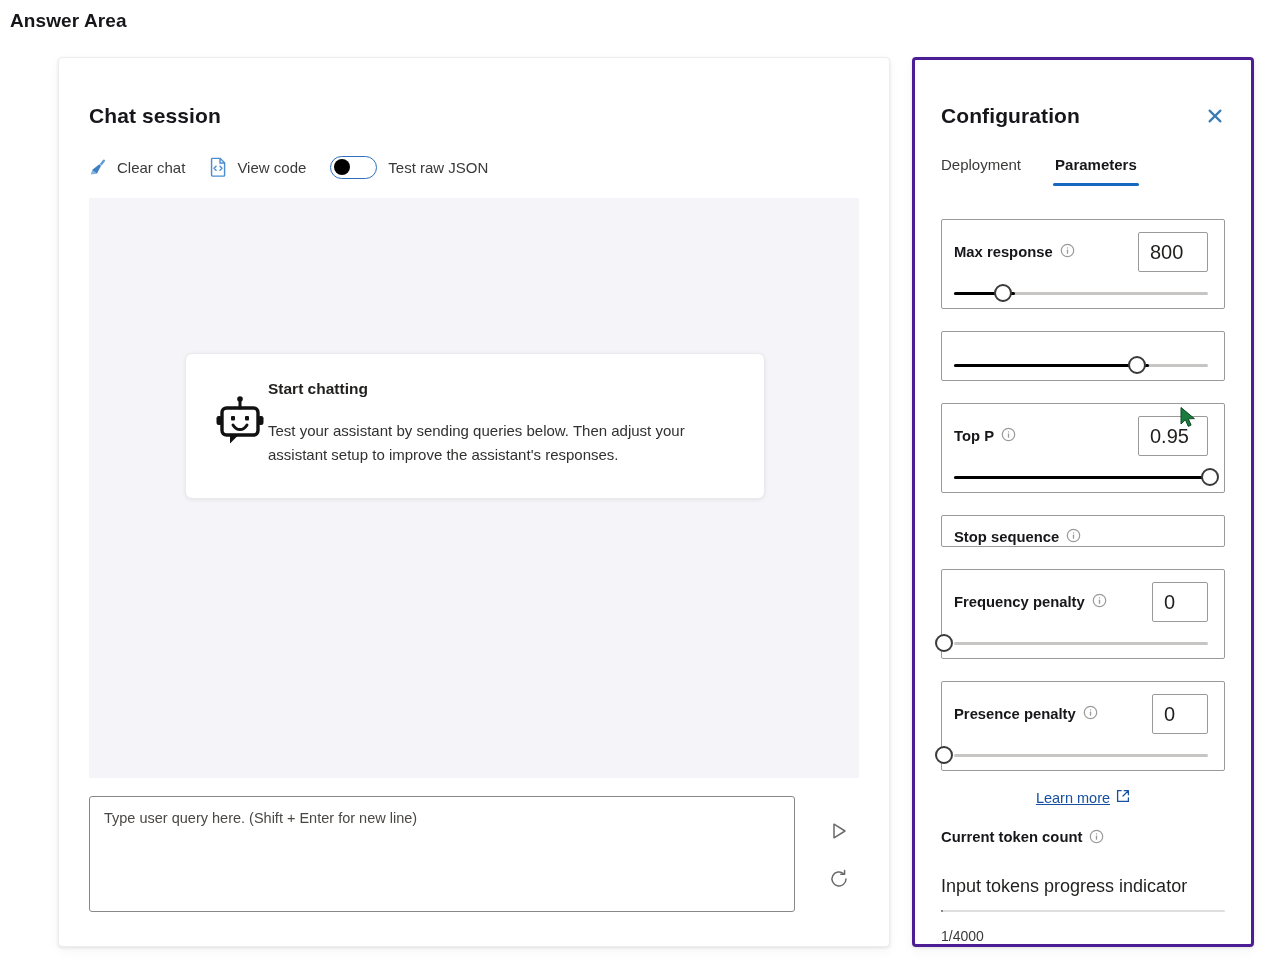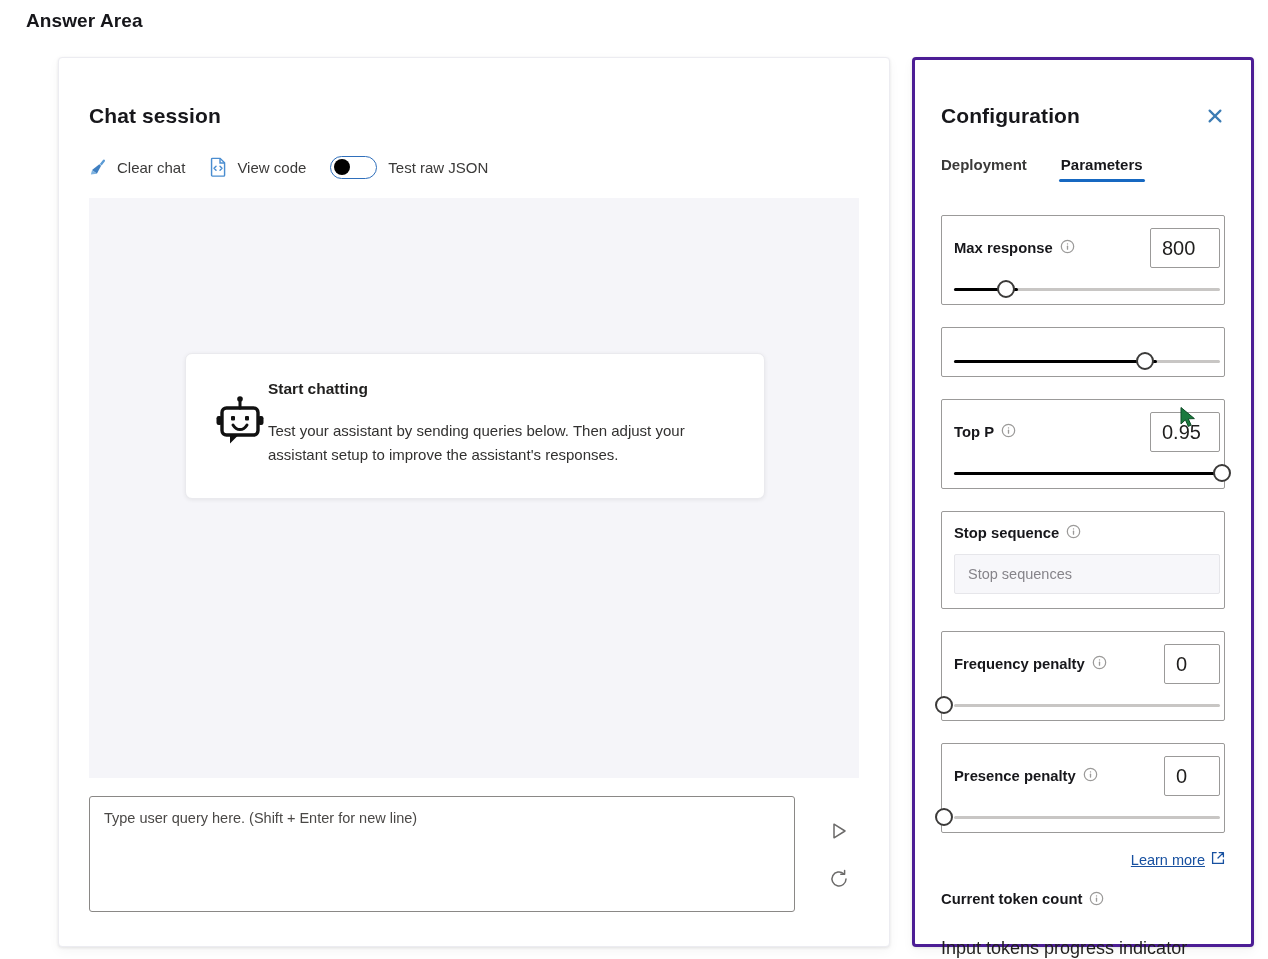--- a/index.html
+++ b/index.html
@@ -10,21 +10,21 @@
     background: #ffffff;
     font-family: "Liberation Sans", sans-serif;
     color: #1b1a19;
     overflow: hidden;
     position: relative;
   }
 
   
   .answer-area-title {
     position: absolute;
-    left: 26px;
+    left: 10px;
     top: 10px;
     font-size: 19px;
     font-weight: bold;
     color: #16161a;
     letter-spacing: .1px;
   }
 
   
   .workspace {
     position: absolute;
@@ -200,38 +200,37 @@
     gap: 34px;
     margin-top: 28px;
     height: 34px;
   }
   .tab {
     font-size: 15px;
     color: #3b3a39;
     cursor: pointer;
     position: relative;
     padding-bottom: 9px;
-    font-weight: bold;
   }
   .tab.active { font-weight: bold; color: #17171b; }
   .tab.active::after {
     content: "";
     position: absolute;
     left: -2px; right: -2px; bottom: 0;
     height: 3px;
     background: #1668c1;
     border-radius: 2px;
   }
 
   .params { margin-top: 11px; }
 
   .param-box {
     border: 1.3px solid #9b9a99;
     border-radius: 2px;
-    padding: 12px 4px 0 12px;
+    padding: 12px 16px 0 12px;
     margin-bottom: 4px;
     position: relative;
     background: #fff;
     margin-top: 22px;
   }
 
   .param-row {
     display: flex;
     align-items: center;
     justify-content: space-between;
@@ -306,21 +305,21 @@
     margin: 12px 0 14px 0;
     padding: 0 13px;
     font-size: 14.5px;
     color: #605e5c;
     font-family: "Liberation Sans", sans-serif;
   }
   .stop-input::placeholder { color: #86848a; }
 
   .learn-more-row {
     display: flex;
-    justify-content: flex-end;
+    justify-content: center;
     margin-top: 14px;
   }
   .learn-more {
     font-size: 14.5px;
     color: #1750a0;
     text-decoration: underline;
     display: flex;
     align-items: center;
     gap: 6px;
     cursor: pointer;
@@ -530,21 +529,20 @@
             <span>Stop sequence</span>
             <span>
               <svg width="15" height="15" viewBox="0 0 16 16">
                   <circle cx="8" cy="8" r="6.6" fill="none" stroke="#9b9a99" stroke-width="1.3"></circle>
                   <rect x="7.3" y="4.4" width="1.4" height="1.5" rx=".6" fill="#9b9a99"></rect>
                   <rect x="7.3" y="7" width="1.4" height="4.4" rx=".6" fill="#9b9a99"></rect>
                 </svg>
             </span>
           </span>
         </div>
-        <input class="stop-input" type="text" placeholder="Stop sequences" style="">
       </div>
 
       <div class="param-box">
         <div class="param-row">
           <span class="param-label">
             <span>Frequency penalty</span>
             <span>
               <svg width="15" height="15" viewBox="0 0 16 16">
                   <circle cx="8" cy="8" r="6.6" fill="none" stroke="#9b9a99" stroke-width="1.3"></circle>
                   <rect x="7.3" y="4.4" width="1.4" height="1.5" rx=".6" fill="#9b9a99"></rect>

